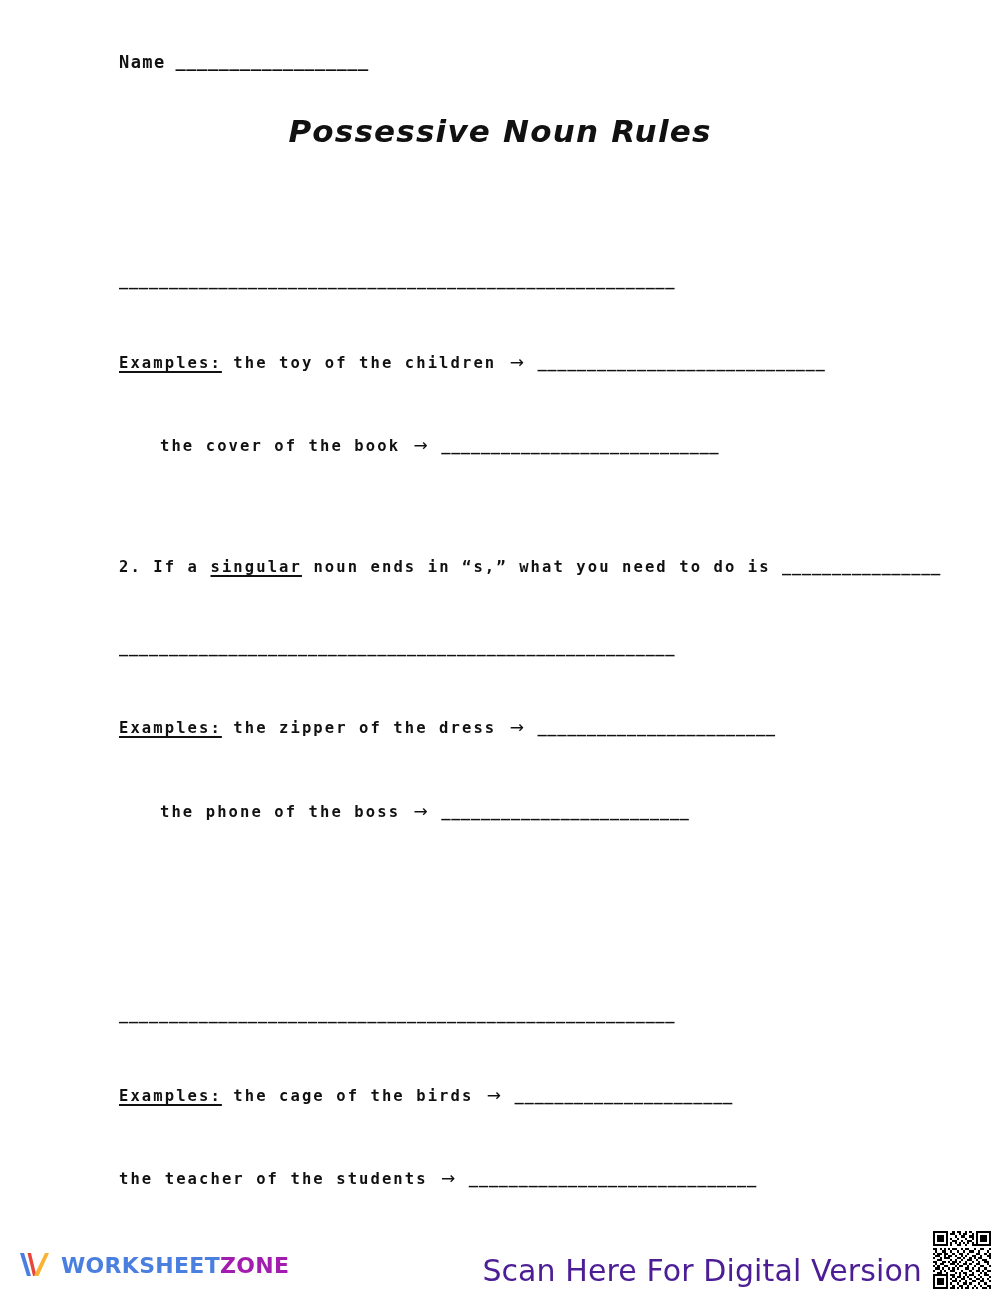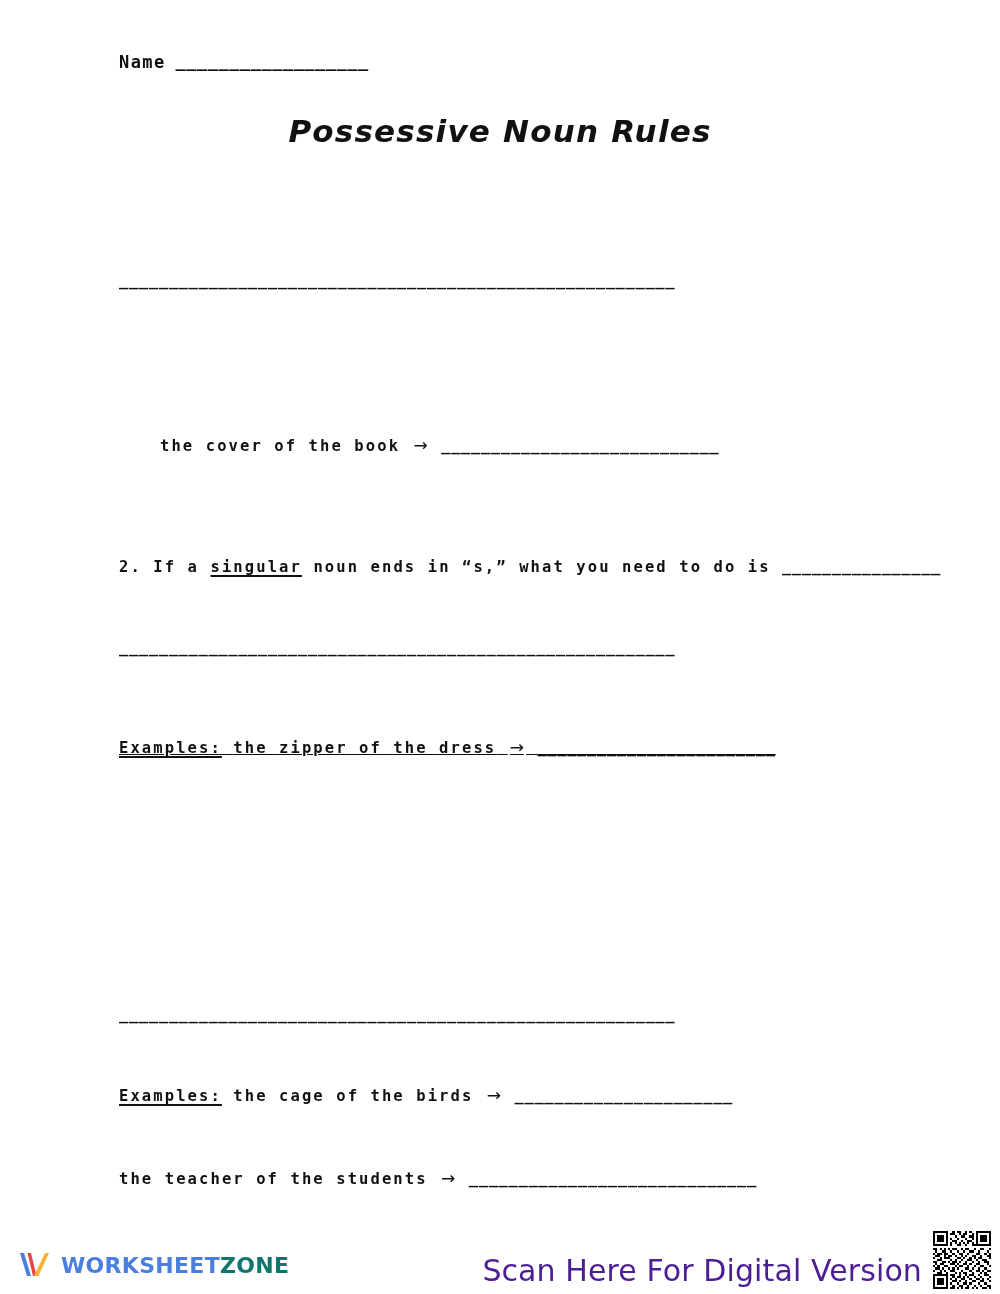--- a/index.html
+++ b/index.html
@@ -103,21 +103,21 @@
   }
 
   
   .r1      { top: 191px; }
   .r1rule  { top: 272px; }
   .r1ex1   { top: 352px; }
   .r1ex2   { top: 435px; }
 
   .r2      { top: 558px; }
   .r2rule  { top: 639px; }
-  .r2ex1   { top: 737px; text-decoration: underline; }
+  .r2ex1   { top: 717px; }
   .r2ex2   { top: 801px; }
 
   .r3      { top: 923px; }
   .r3rule  { top: 1006px; }
   .r3ex1   { top: 1085px; }
   .r3ex2   { top: 1168px; }
 
   
   .footer-logo {
     position: absolute;
@@ -133,21 +133,21 @@
     display: block;
   }
   .logo-text {
     font-family: "DejaVu Sans", "Liberation Sans", sans-serif;
     font-size: 22px;
     font-weight: 700;
     letter-spacing: 0.3px;
     white-space: nowrap;
   }
   .logo-text .ws { color: #4a7fe0; }
-  .logo-text .zn { color: #0f766e; }
+  .logo-text .zn { color: #a21caf; }
 
   .scan-text {
     position: absolute;
     right: 78px;
     bottom: 6px;
     font-family: "DejaVu Sans", "Liberation Sans", sans-serif;
     font-size: 30px;
     font-weight: 400;
     color: #4c1d95;
     white-space: nowrap;
@@ -169,20 +169,26 @@
 
   <div class="name-row">
     <span class="name-label">Name</span>
     <span class="name-blank">__________________</span>
   </div>
 
   <div class="title">Possessive Noun Rules</div>
 
   <div class="longrule r1rule">________________________________________________________</div>
 
+  <div class="line ex-line r1ex1">
+    <u class="ul">Examples:</u>
+    <span>the toy of the children</span>
+    <span class="arrow">→</span>
+    <span class="blank">_____________________________</span>
+  </div>
 
   <div class="line ex-line-indent r1ex2">
     <span>the cover of the book</span>
     <span class="arrow">→</span>
     <span class="blank">____________________________</span>
   </div>
 
   <div class="line rule-line r2">
     <span>2.</span>
     <span>If a</span>
@@ -192,20 +198,25 @@
   </div>
   <div class="longrule r2rule">________________________________________________________</div>
 
   <div class="line ex-line r2ex1">
     <u class="ul">Examples:</u>
     <span>the zipper of the dress</span>
     <span class="arrow">→</span>
     <span class="blank">________________________</span>
   </div>
 
+  <div class="line ex-line-indent r2ex2">
+    <span>the phone of the boss</span>
+    <span class="arrow">→</span>
+    <span class="blank">_________________________</span>
+  </div>
 
   <div class="longrule r3rule">________________________________________________________</div>
 
   <div class="line ex-line r3ex1">
     <u class="ul">Examples:</u>
     <span>the cage of the birds</span>
     <span class="arrow">→</span>
     <span class="blank">______________________</span>
   </div>
 

